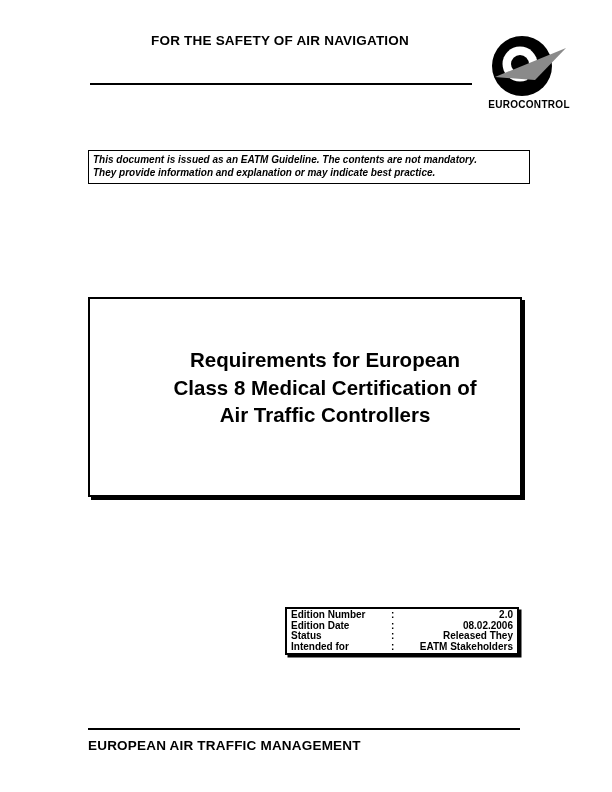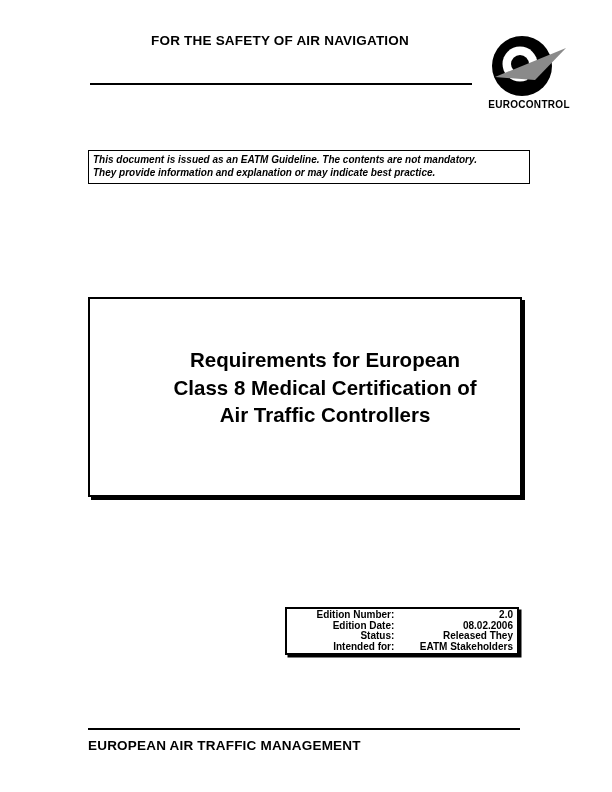--- a/index.html
+++ b/index.html
@@ -72,21 +72,21 @@
     left: 285px; top: 607px;
     width: 234px; height: 48px;
     border: 2px solid #000;
     box-shadow: 2.5px 2.5px 0 #000;
     background: #fff;
     padding: 1px 4px;
     font-size: 10px;
     font-weight: bold;
   }
   .edition-row { display: flex; line-height: 10.5px; }
-  .edition-label { width: 100px; text-align: right; }
+  .edition-label { width: 100px; }
   .edition-colon { width: 12px; }
   .edition-value { flex: 1; text-align: right; }
   .footer-rule {
     position: absolute;
     left: 88px; top: 728px;
     width: 432px; height: 2px;
     background: #000;
   }
   .footer-text {
     position: absolute;

